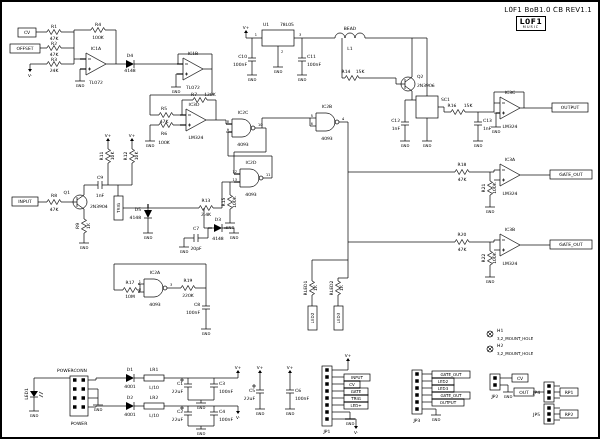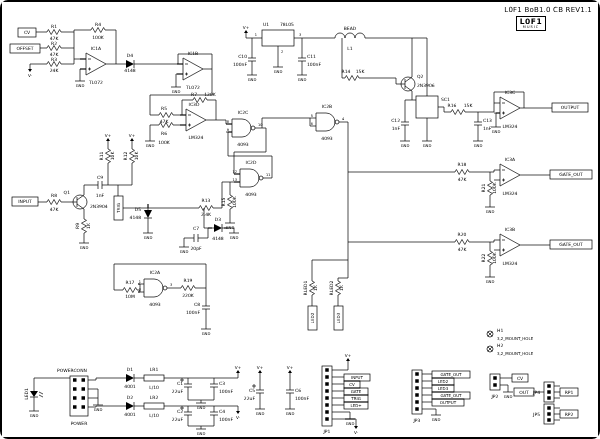--- a/index.html
+++ b/index.html
@@ -1,17 +1,17 @@
 <!DOCTYPE html>
 <html><head>
 <meta charset="utf-8">
 <style>
   html,body{margin:0;padding:0;background:#fff}
   .page{position:relative;width:600px;height:439px;background:#ffffff;overflow:hidden;
-        font-family:"DejaVu Sans",sans-serif;border-radius:8px;}
+        font-family:"DejaVu Sans",sans-serif;}
   svg{position:absolute;left:0;top:0}
   #gen path,#gen rect,#gen circle{stroke:#000;stroke-width:.7;fill:none}
   #gen polygon{fill:#000;stroke:none}
   #gen rect.pinsq{fill:#000;stroke:none}
   #gen text{fill:#000;stroke:none;font-family:"DejaVu Sans",sans-serif}
   #wires path{stroke:#000;stroke-width:.7;fill:none}
   .frame{fill:none;stroke:#000;stroke-width:2}
   .title{position:absolute;top:6px;right:8px;font-size:7px;color:#000;letter-spacing:.2px}
   .logo{position:absolute;top:16px;left:516px;width:28px;border:1px solid #000;background:#fff;
         text-align:center;line-height:1;padding:1px 0}

